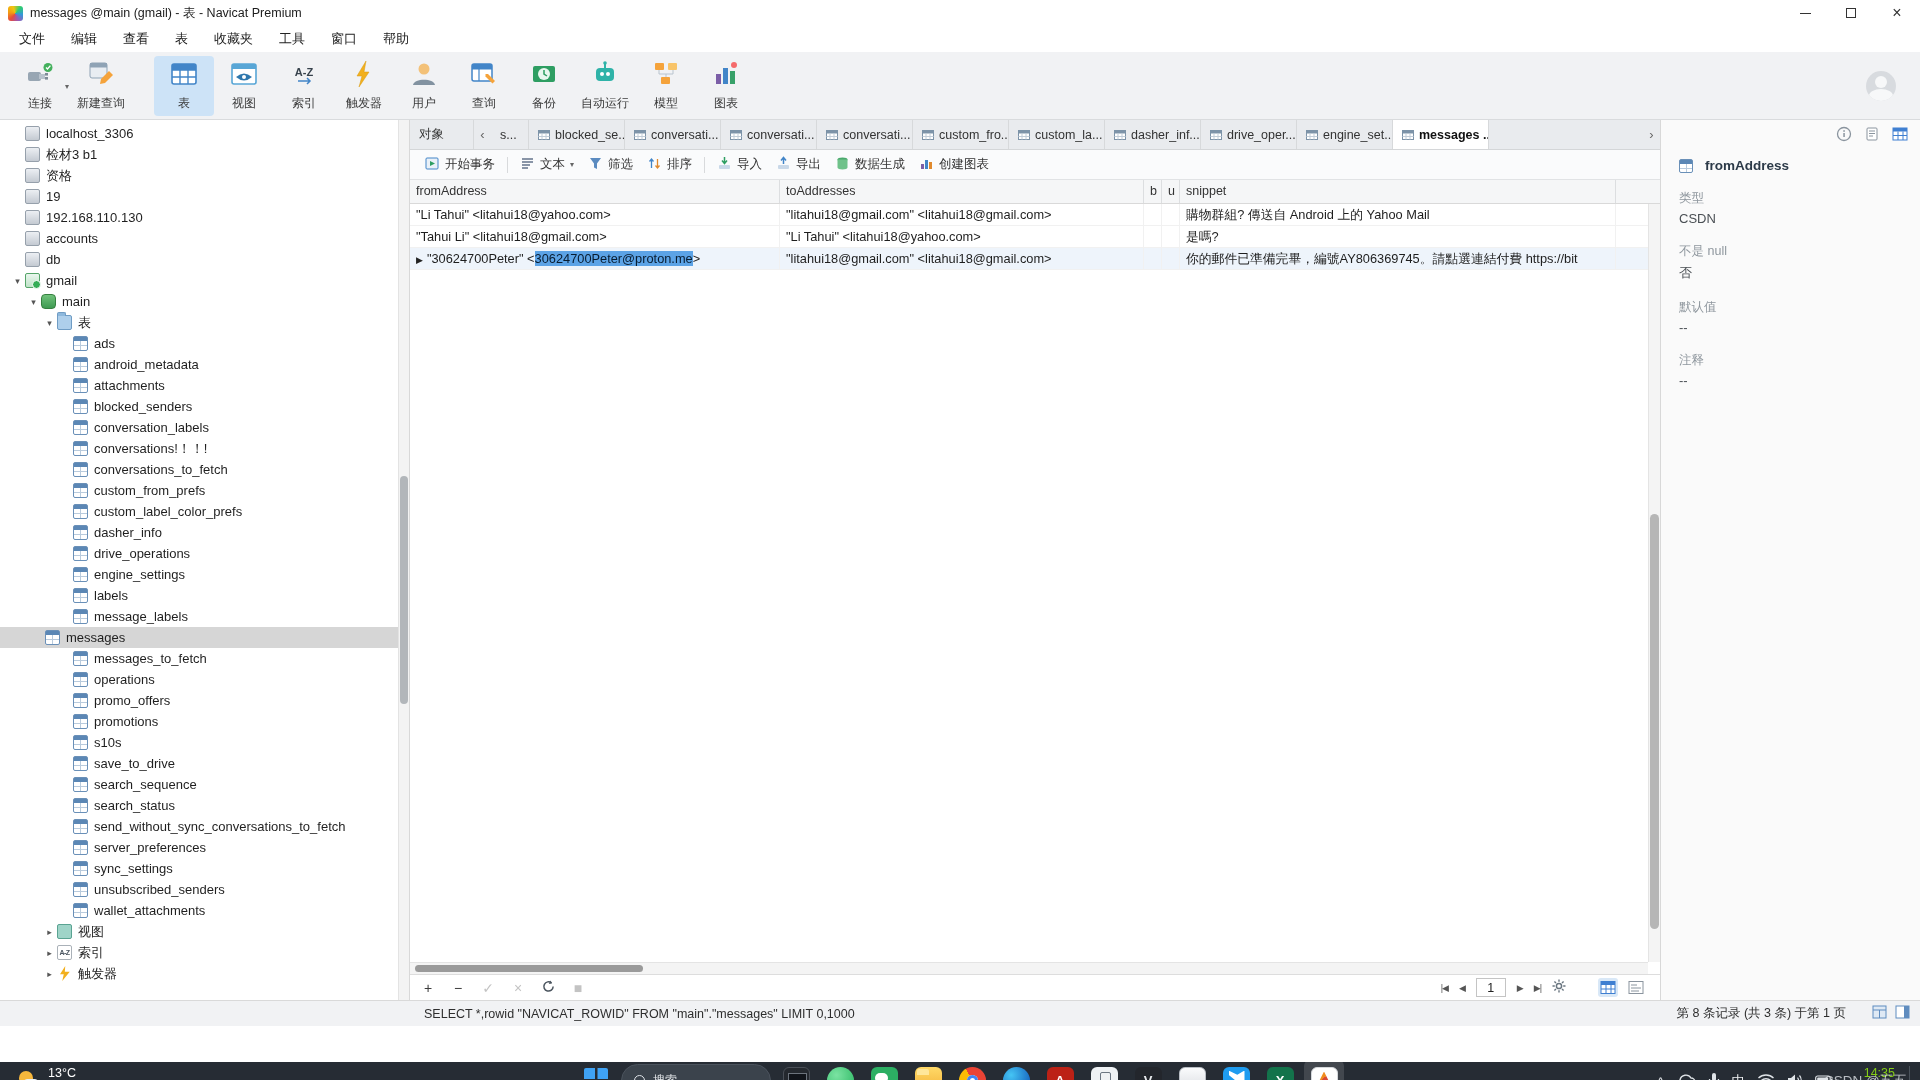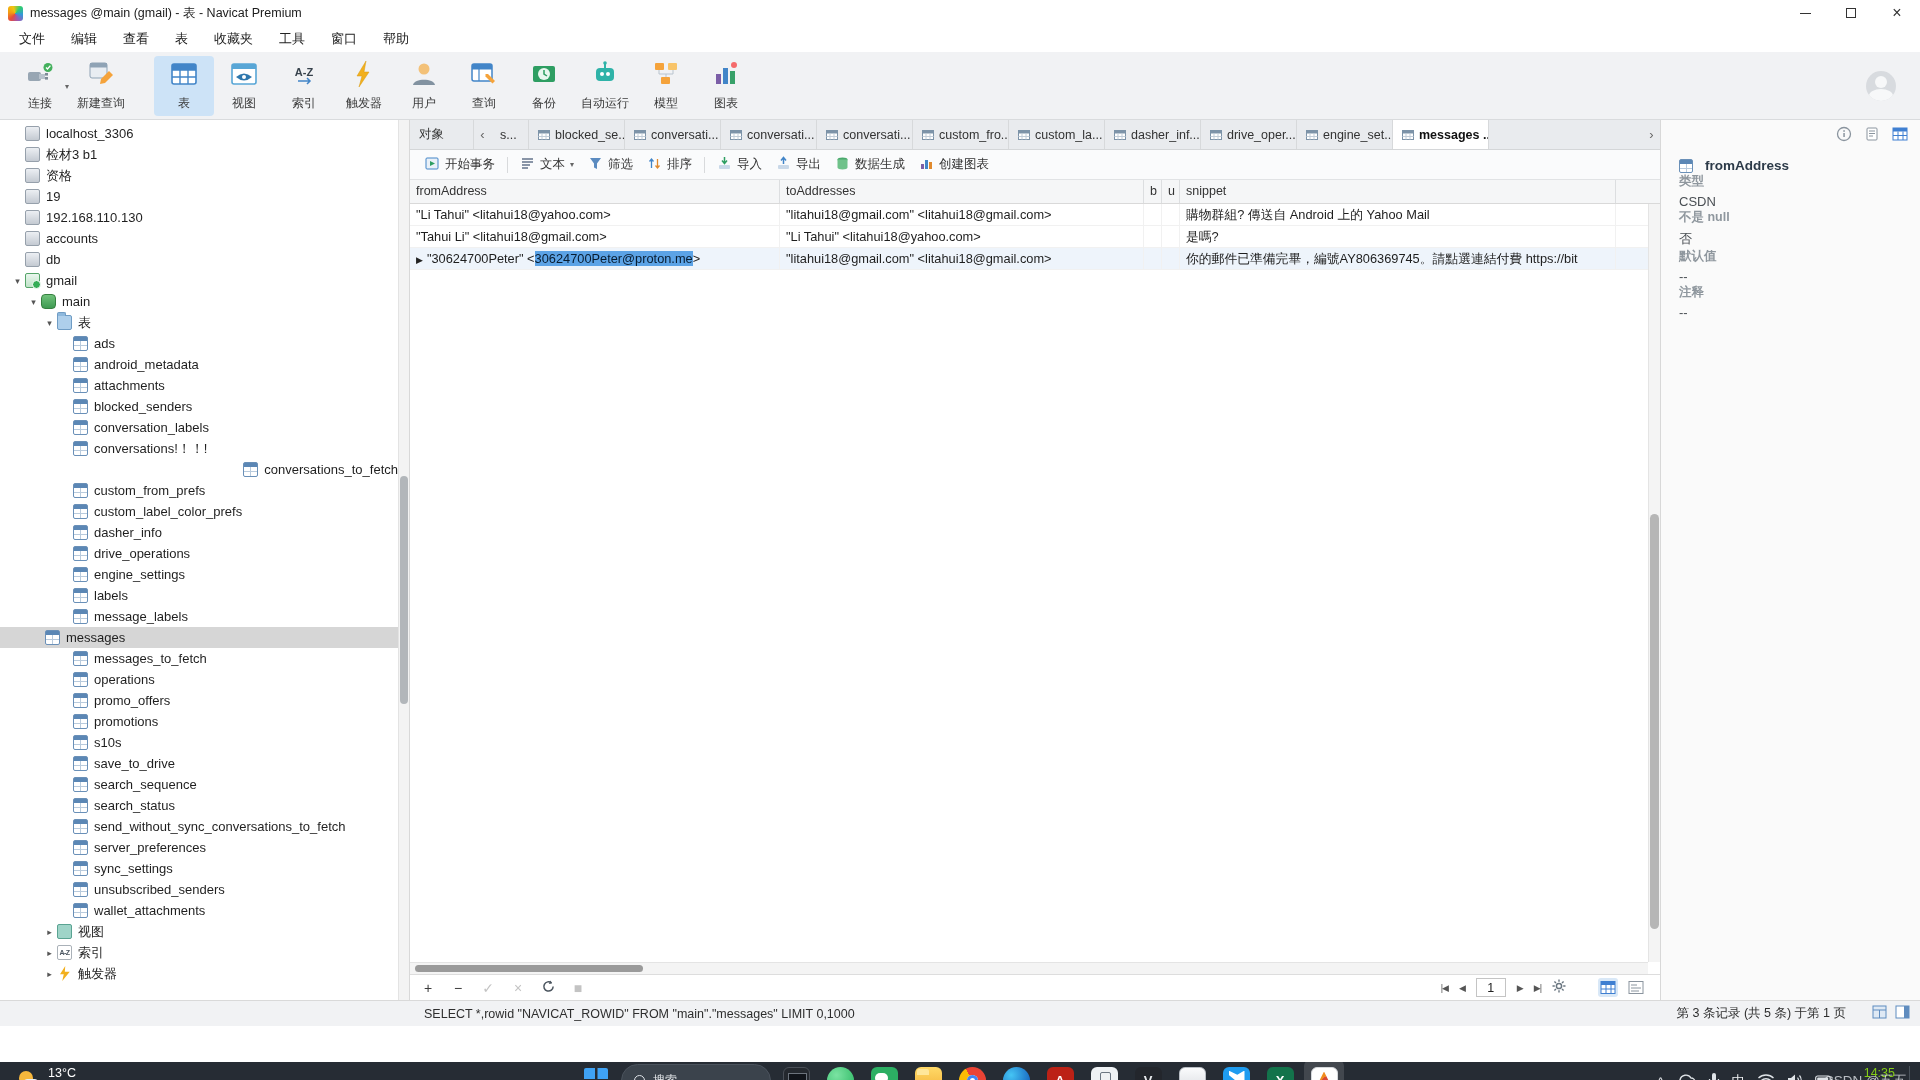--- a/index.html
+++ b/index.html
@@ -98,21 +98,21 @@
   .pg-btn { font-size:9px; letter-spacing:-1px; color:#555; }
   .pg-input { width:30px; height:19px; border:1px solid #c4c4c4; text-align:center; font-size:12.5px; font-family:inherit; color:#222; }
   .view-toggles { display:flex; align-items:center; gap:8px; margin-left:18px; margin-right:4px; }
   .vt { padding:2px; border-radius:3px; display:flex; }
   .vt.active { background:#d9e8f7; }
 
   
   .rightpanel { width:260px; background:#fafafa; border-left:1px solid #d8d8d8; padding:0 0 0 18px; display:flex; flex-direction:column; }
   .rp-icons { height:30px; display:flex; align-items:center; justify-content:flex-end; gap:12px; padding-right:12px; }
   .rp-title { display:flex; align-items:center; gap:7px; margin-top:8px; font-size:13.5px; font-weight:bold; color:#2c3a48; }
-  .rp-field-label { font-size:12.5px; color:#8f979e;font-weight:bold; }
+  .rp-field-label { margin-top:17px; font-size:12.5px; color:#8f979e; }
   .rp-field-value { margin-top:4px; font-size:13px; color:#4a4f54; }
 
   
   .statusbar { height:26px; background:#f1f2f4; border-top:1px solid #d9d9d9; display:flex; align-items:center; font-size:12.5px; color:#2e2e2e; padding-right:10px; }
   .sb-sql { margin-left:424px; white-space:nowrap; }
   .sb-right { margin-left:auto; display:flex; align-items:center; gap:26px; }
   .sb-icons { display:flex; gap:8px; }
 
   
   .taskbar { height:38px; background:var(--taskbar-bg,#262c34); position:relative; display:flex; align-items:flex-end; color:#e8eaed;margin-top:36px; }
@@ -386,21 +386,21 @@
           <div class="tree-item" style="padding-left: 58px;">
             <span class="tree-arrow"></span>
             <span class="ic ic-table"></span>
             <span class="tree-label">conversation_labels</span>
           </div>
           <div class="tree-item" style="padding-left: 58px;">
             <span class="tree-arrow"></span>
             <span class="ic ic-table"></span>
             <span class="tree-label">conversations!！！!</span>
           </div>
-          <div class="tree-item" style="padding-left: 58px; justify-content: flex-end;">
+          <div class="tree-item" style="padding-left: 58px;">
             <span class="tree-arrow"></span>
             <span class="ic ic-table"></span>
             <span class="tree-label">conversations_to_fetch</span>
           </div>
           <div class="tree-item" style="padding-left: 58px;">
             <span class="tree-arrow"></span>
             <span class="ic ic-table"></span>
             <span class="tree-label">custom_from_prefs</span>
           </div>
           <div class="tree-item" style="padding-left: 58px;">
@@ -805,21 +805,21 @@
       <div class="rp-field-label">默认值</div>
       <div class="rp-field-value">--</div>
       <div class="rp-field-label">注释</div>
       <div class="rp-field-value">--</div>
     </div>
   </div>
 
   <div class="statusbar">
     <span class="sb-sql">SELECT *,rowid "NAVICAT_ROWID" FROM "main"."messages" LIMIT 0,1000</span>
     <div class="sb-right">
-      <span>第 3 条记录 (共 5 条) 于第 1 页</span>
+      <span>第 8 条记录 (共 3 条) 于第 1 页</span>
       <div class="sb-icons">
         <span><svg width="15" height="14" viewBox="0 0 15 14">
               <rect x="1" y="1" width="13" height="12" fill="#dfe9f4" stroke="#5f8cbf"></rect>
               <path d="M1 5h13M7.5 5v8" stroke="#5f8cbf"></path>
             </svg></span>
         <span><svg width="15" height="14" viewBox="0 0 15 14">
               <rect x="1" y="1" width="13" height="12" fill="#fff" stroke="#5f8cbf"></rect>
               <rect x="9" y="1" width="5" height="12" fill="#5f8cbf"></rect>
             </svg></span>
       </div>

